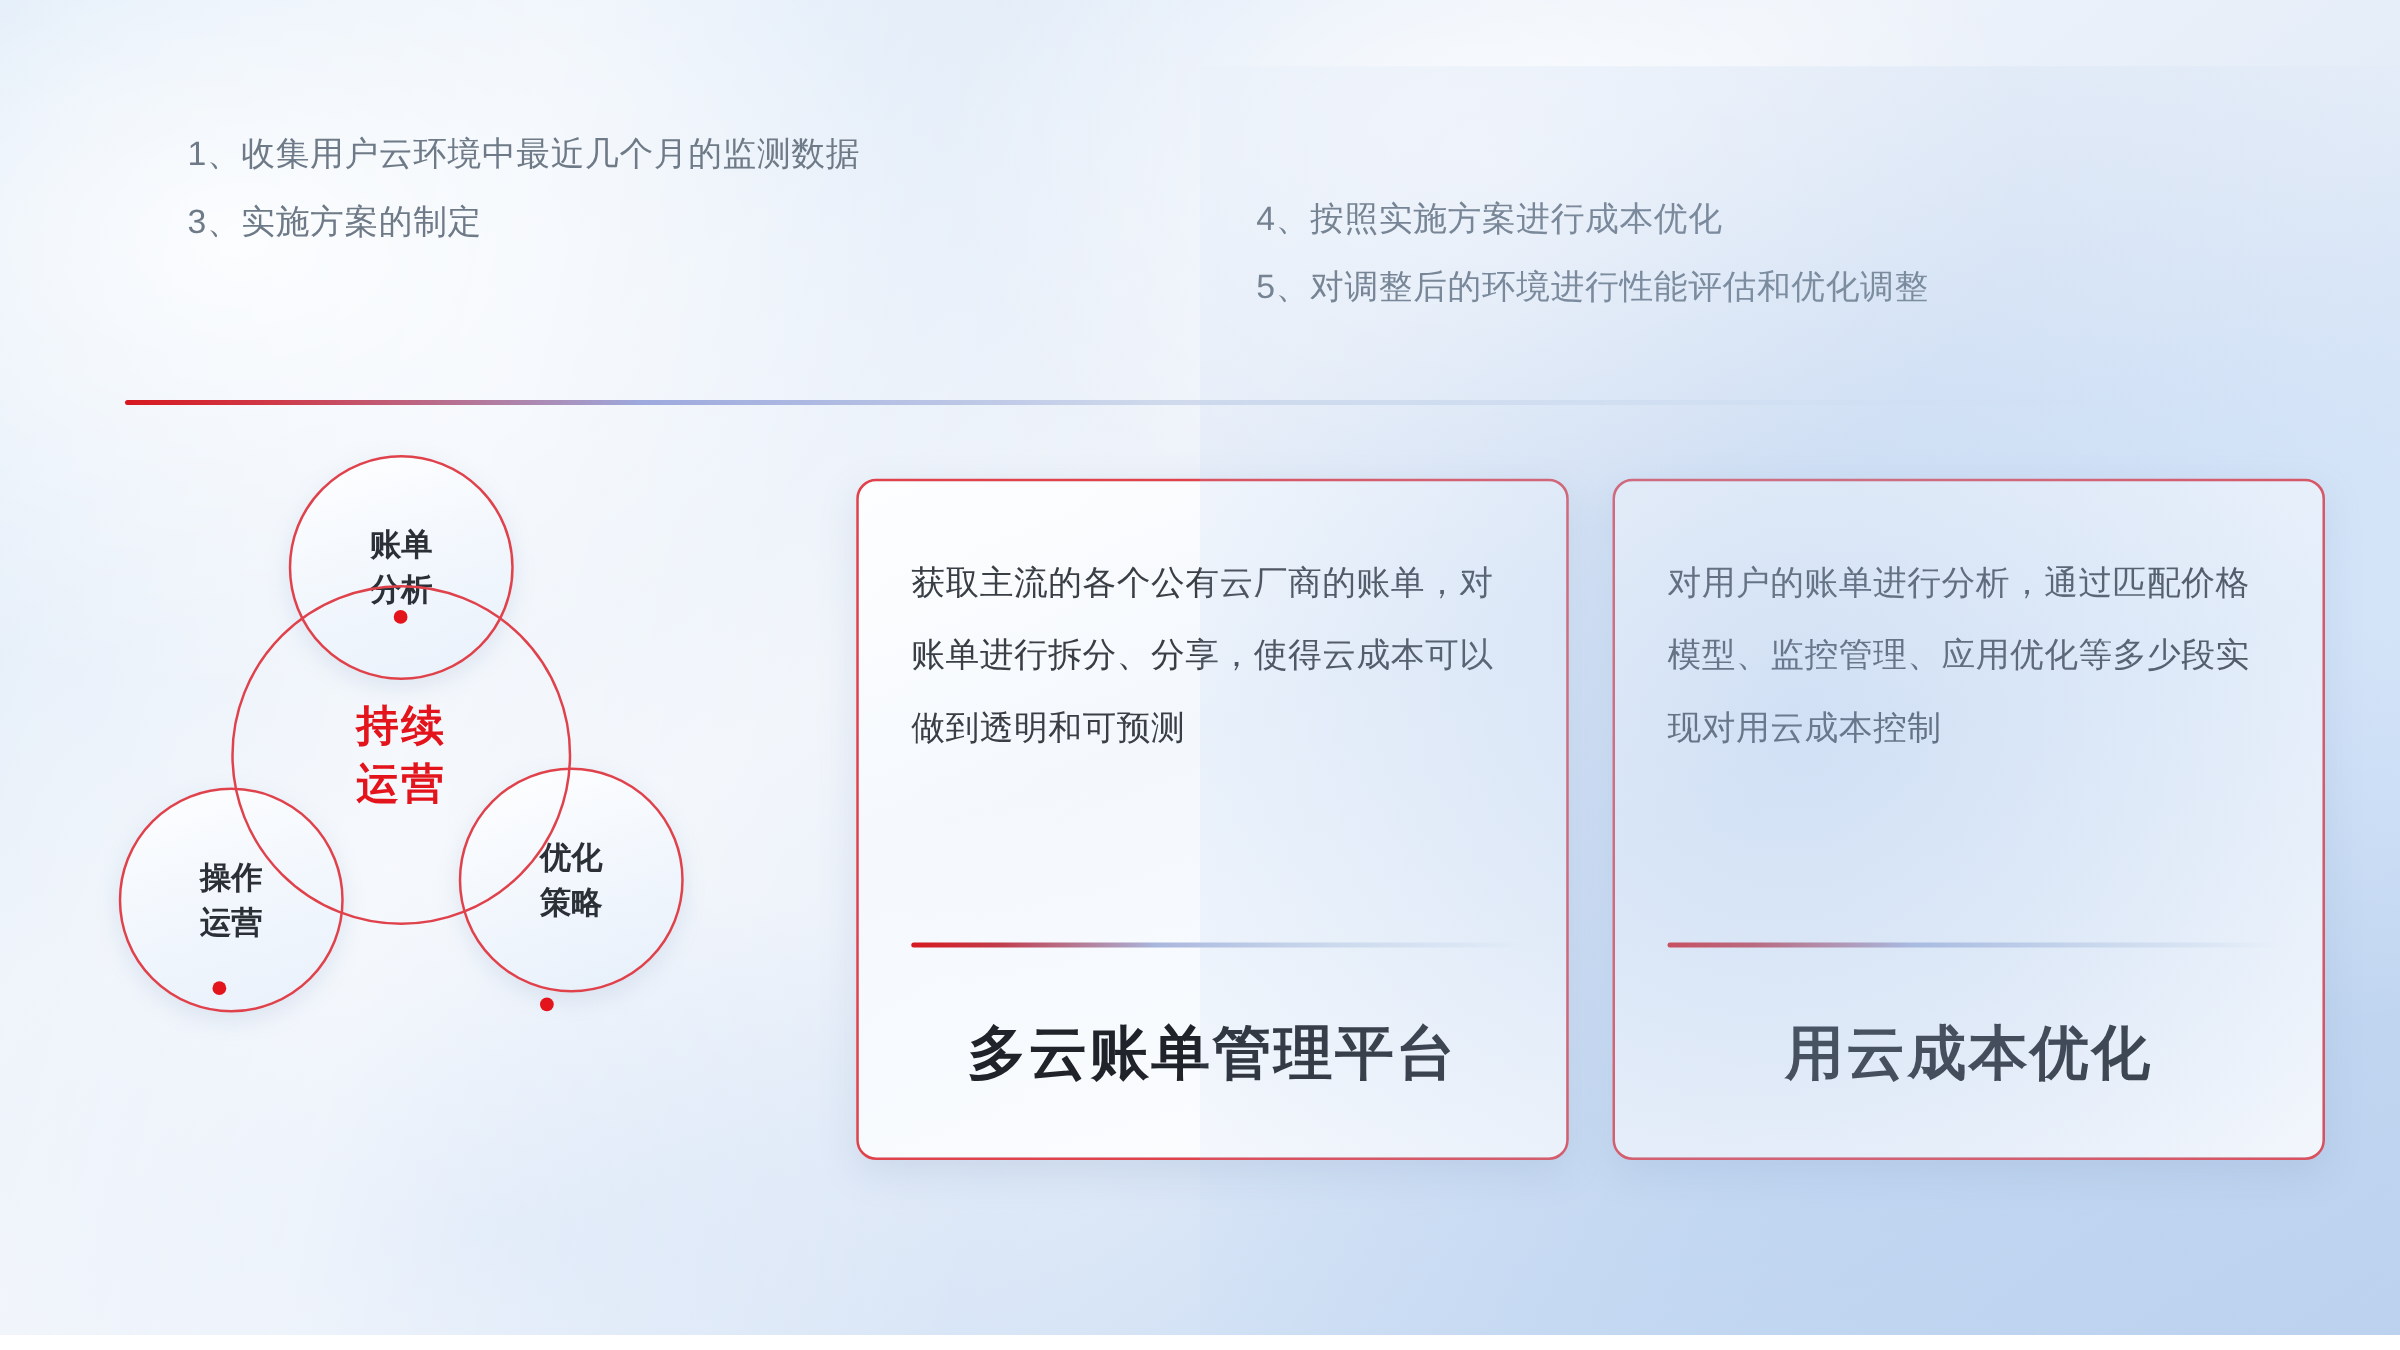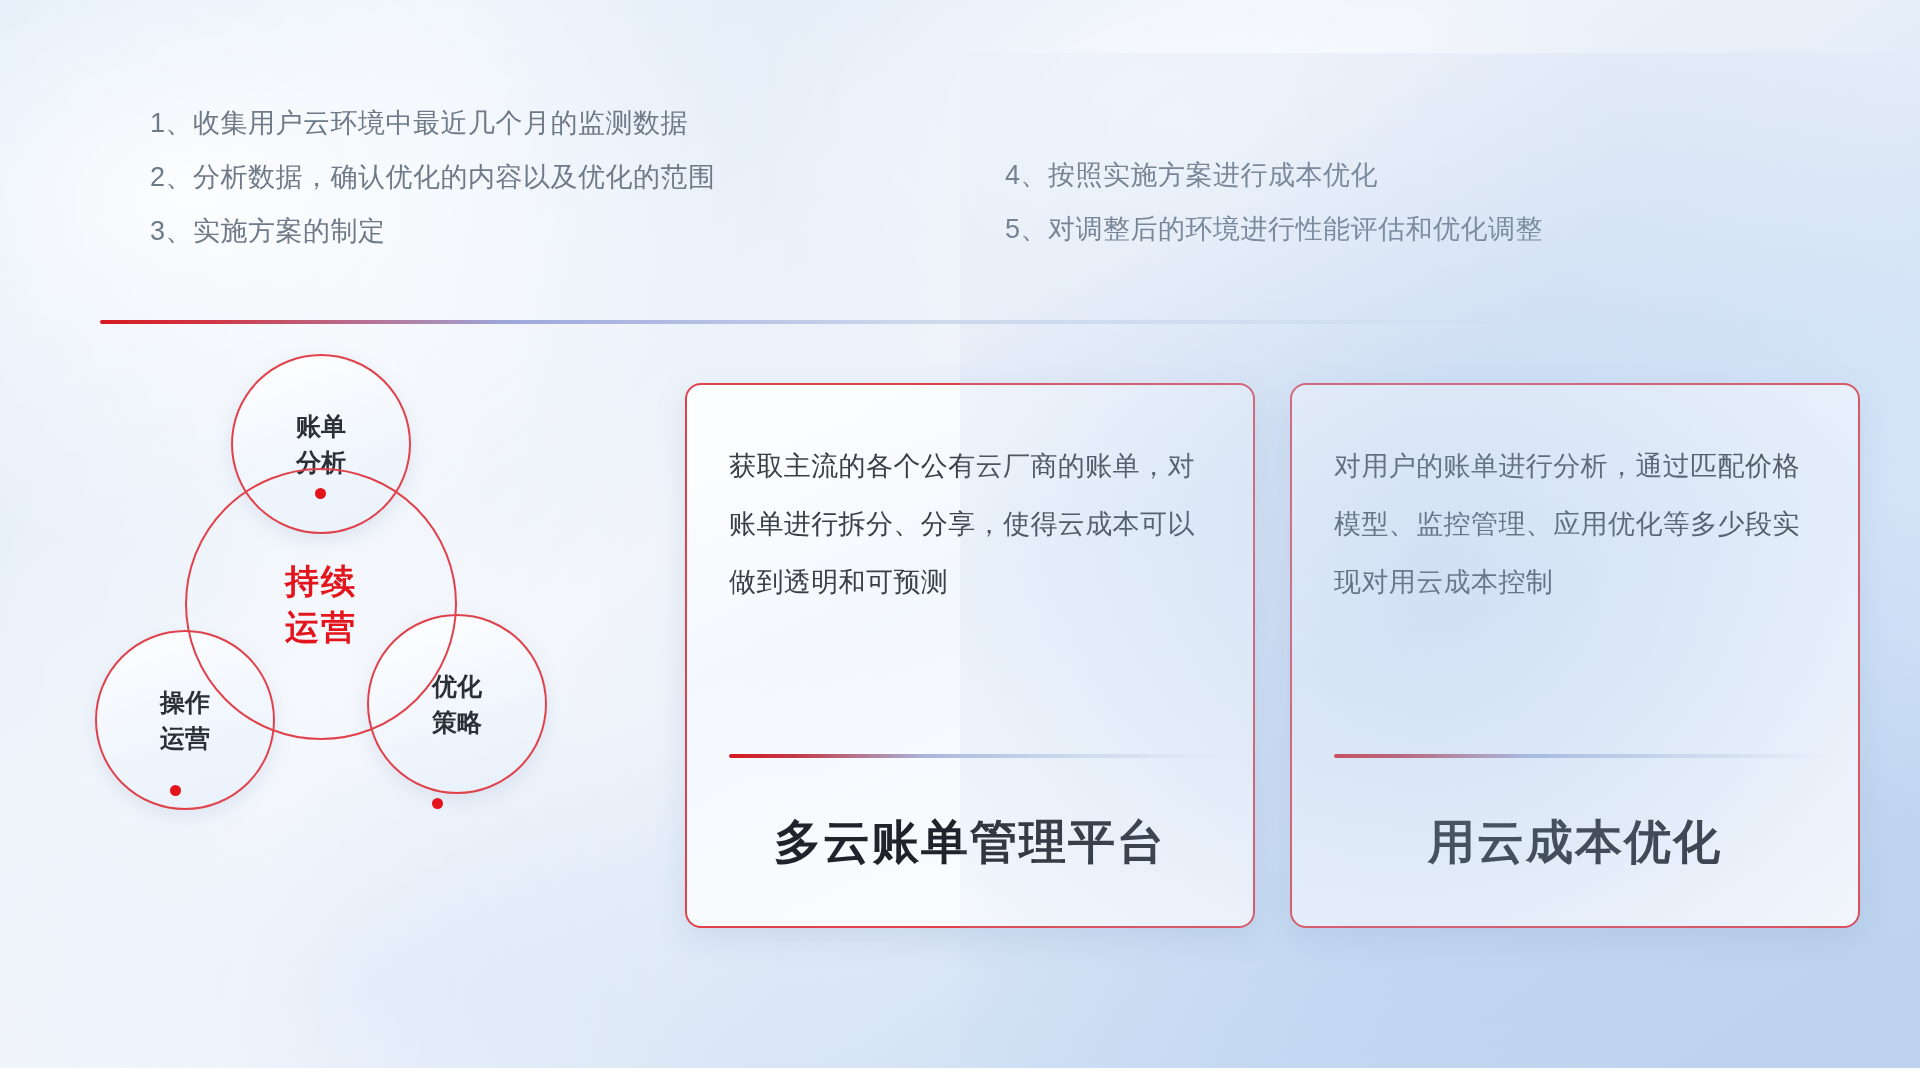--- a/index.html
+++ b/index.html
@@ -103,21 +103,21 @@
   .circle.center {
     width: 272px;
     height: 272px;
     background: transparent;
     color: #e4141c;
     font-size: 34px;
     font-weight: bold;
     line-height: 46px;
     letter-spacing: 2px;
   }
-  .c-top    { left: 136px; top: 4px; text-align: center; }
+  .c-top    { left: 136px; top: 14px; text-align: center; }
   .c-left   { left: 0px;   top: 280px; justify-content: center; }
   .c-right  { left: 272px; top: 264px; }
   .c-center { left: 90px;  top: 118px; justify-content: center; }
 
   .dot {
     position: absolute;
     width: 11px;
     height: 11px;
     border-radius: 50%;
     background: #e4141c;
@@ -171,21 +171,20 @@
     letter-spacing: 2px;
   }
 </style>
 </head>
 <body>
 
 <div id="slide">
 
   <div class="bullets left">
     <span class="line">1、收集用户云环境中最近几个月的监测数据</span>
-    <span class="line">2、分析数据，确认优化的内容以及优化的范围</span>
     <span class="line">3、实施方案的制定</span>
   </div>
 
   <div class="bullets right">
     <span class="line">4、按照实施方案进行成本优化</span>
     <span class="line">5、对调整后的环境进行性能评估和优化调整</span>
   </div>
 
   <div class="divider"></div>
 

